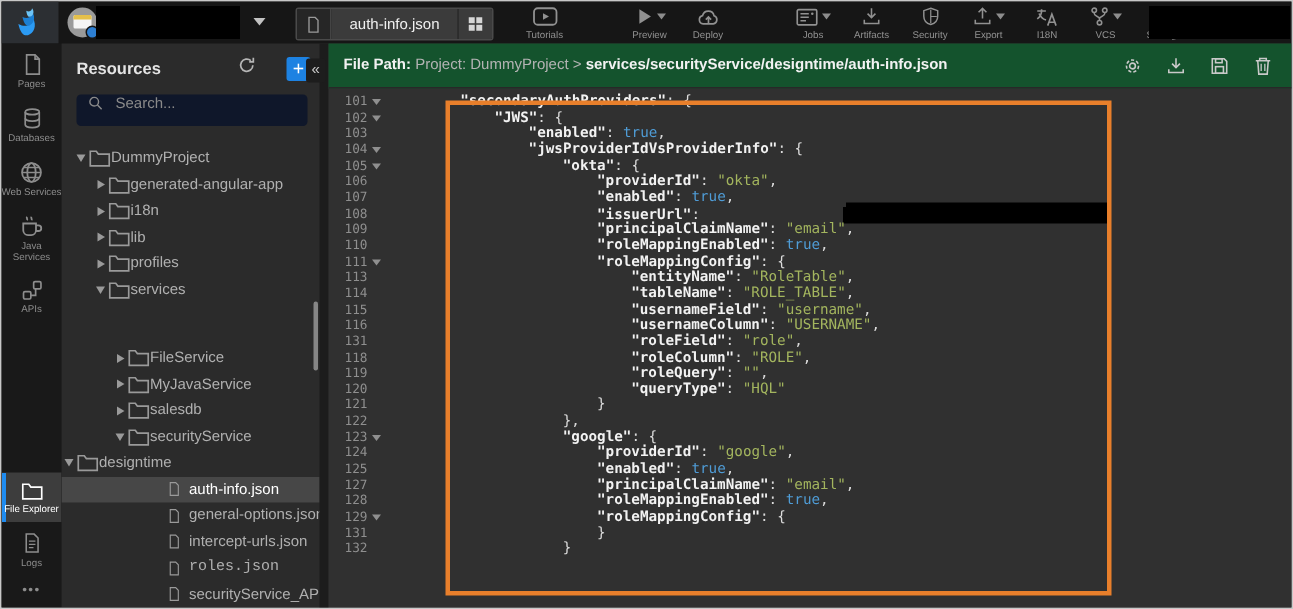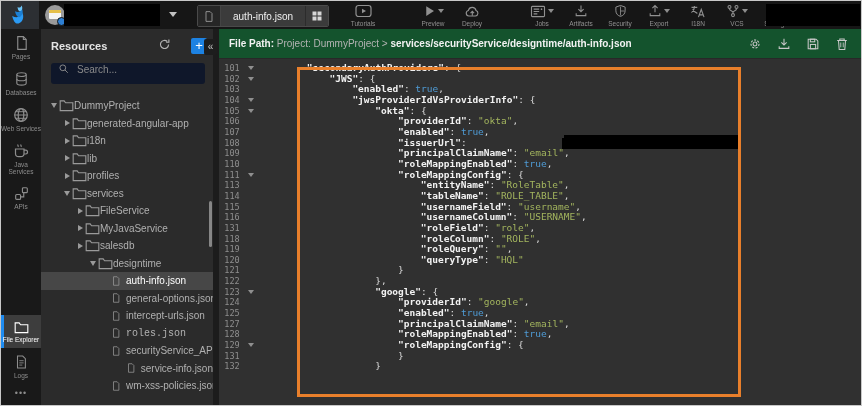--- a/index.html
+++ b/index.html
@@ -71,21 +71,21 @@
   .editor{position:absolute;left:218px;top:28px;right:0;bottom:0;background:#303030}
   .pathbar{height:30px;display:flex;align-items:center;padding:0 10px;font-size:10px;color:#b3b3b3;
            background:#14532d;border-bottom:1px solid #282828;box-sizing:border-box}
   .pathbar .seg-bold{color:#f2f2f2;font-weight:bold;white-space:pre}
   .pathbar .seg{white-space:pre}
   .path-actions{margin-left:auto;display:flex;gap:15px;color:#c9c9c9;align-items:center;padding-right:2px}
   .path-actions span{cursor:pointer;display:flex}
   .codewrap{position:absolute;top:30px;left:0;right:0;bottom:0;overflow:hidden;
             font-family:"DejaVu Sans Mono",monospace;font-size:9.5px;padding-top:4px}
   .cl{display:flex;height:10.66px;line-height:10.66px}
-  .lnum{width:26px;text-align:center;color:#8f8f8f;flex:none;font-size:8.5px}
+  .lnum{width:26px;text-align:right;color:#8f8f8f;flex:none;font-size:8.5px}
   .fold{width:11px;flex:none;display:flex;justify-content:center;align-items:center}
   .ctext{white-space:pre}
   .tk-k{color:#f2f2f2;font-weight:bold}
   .tk-p{color:#dcdcdc}
   .tk-s{color:#a3b55e}
   .tk-b{color:#4f9cd6}
   .tk-r{display:inline-block;width:176px;height:11px;background:#000;vertical-align:middle;margin-left:90px}
   .hlbox{position:absolute;left:78px;top:38px;width:444px;height:330px;border:3px solid #e87f2b;
          box-sizing:border-box;pointer-events:none;z-index:4}
 </style>
@@ -414,60 +414,73 @@
         </span>
         <span class="ticon">
           <span style="display: flex;">
             <svg width="15" height="13" viewBox="0 0 16 14">
               <path d="M1.2 2h4.3l1.5 2h7.8v8.5H1.2z" fill="none" stroke="currentColor" stroke-width="1.2"></path>
             </svg>
           </span>
         </span>
         <span>services</span>
       </div>
+      <div class="trow" style="padding-left: 34px; margin-top: 28px;">
+        <span class="caret">
+          <i class="caret-closed"></i>
+        </span>
+        <span class="ticon">
+          <span style="display: flex;">
+            <svg width="15" height="13" viewBox="0 0 16 14">
+              <path d="M1.2 2h4.3l1.5 2h7.8v8.5H1.2z" fill="none" stroke="currentColor" stroke-width="1.2"></path>
+            </svg>
+          </span>
+        </span>
+        <span>FileService</span>
+      </div>
       <div class="trow" style="padding-left: 34px;">
         <span class="caret">
           <i class="caret-closed"></i>
         </span>
         <span class="ticon">
           <span style="display: flex;">
             <svg width="15" height="13" viewBox="0 0 16 14">
               <path d="M1.2 2h4.3l1.5 2h7.8v8.5H1.2z" fill="none" stroke="currentColor" stroke-width="1.2"></path>
             </svg>
           </span>
         </span>
-        <span>FileService</span>
+        <span>MyJavaService</span>
       </div>
       <div class="trow" style="padding-left: 34px;">
         <span class="caret">
           <i class="caret-closed"></i>
         </span>
         <span class="ticon">
           <span style="display: flex;">
             <svg width="15" height="13" viewBox="0 0 16 14">
               <path d="M1.2 2h4.3l1.5 2h7.8v8.5H1.2z" fill="none" stroke="currentColor" stroke-width="1.2"></path>
             </svg>
           </span>
         </span>
-        <span>MyJavaService</span>
+        <span>salesdb</span>
       </div>
       <div class="trow" style="padding-left: 34px;">
         <span class="caret">
-          <i class="caret-closed"></i>
-        </span>
-        <span class="ticon">
-          <span style="display: flex;">
-            <svg width="15" height="13" viewBox="0 0 16 14">
-              <path d="M1.2 2h4.3l1.5 2h7.8v8.5H1.2z" fill="none" stroke="currentColor" stroke-width="1.2"></path>
-            </svg>
-          </span>
-        </span>
-        <span>salesdb</span>
-      </div>
-      <div class="trow" style="padding-left: 47px;">
+          <i class="caret-open"></i>
+        </span>
+        <span class="ticon">
+          <span style="display: flex;">
+            <svg width="15" height="13" viewBox="0 0 16 14">
+              <path d="M1.2 2h4.3l1.5 2h7.8v8.5H1.2z" fill="none" stroke="currentColor" stroke-width="1.2"></path>
+            </svg>
+          </span>
+        </span>
+        <span>securityService</span>
+      </div>
+      <div class="trow" style="">
         <span class="caret">
           <i class="caret-open"></i>
         </span>
         <span class="ticon">
           <span style="display: flex;">
             <svg width="15" height="13" viewBox="0 0 16 14">
               <path d="M1.2 2h4.3l1.5 2h7.8v8.5H1.2z" fill="none" stroke="currentColor" stroke-width="1.2"></path>
             </svg>
           </span>
         </span>

